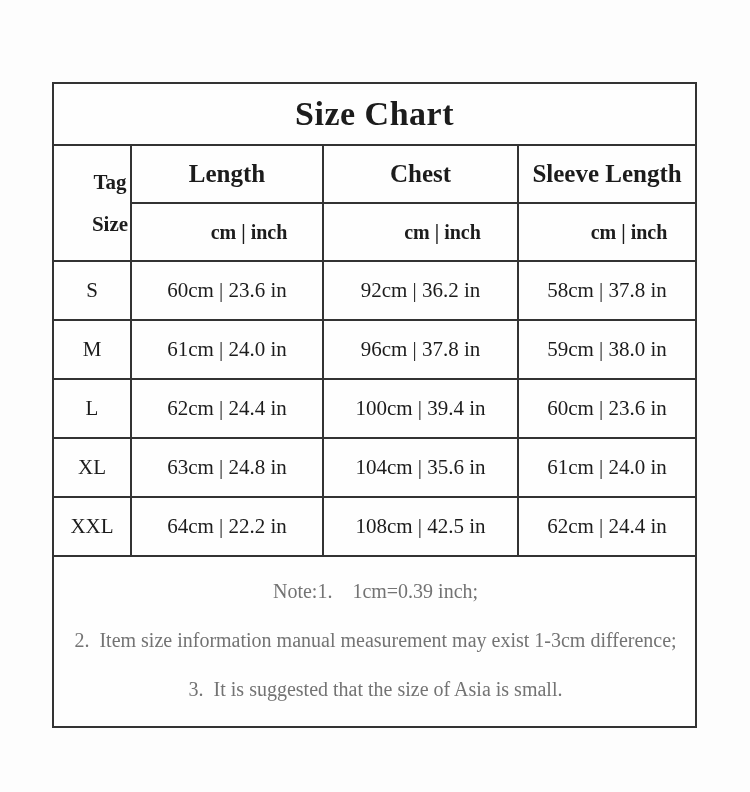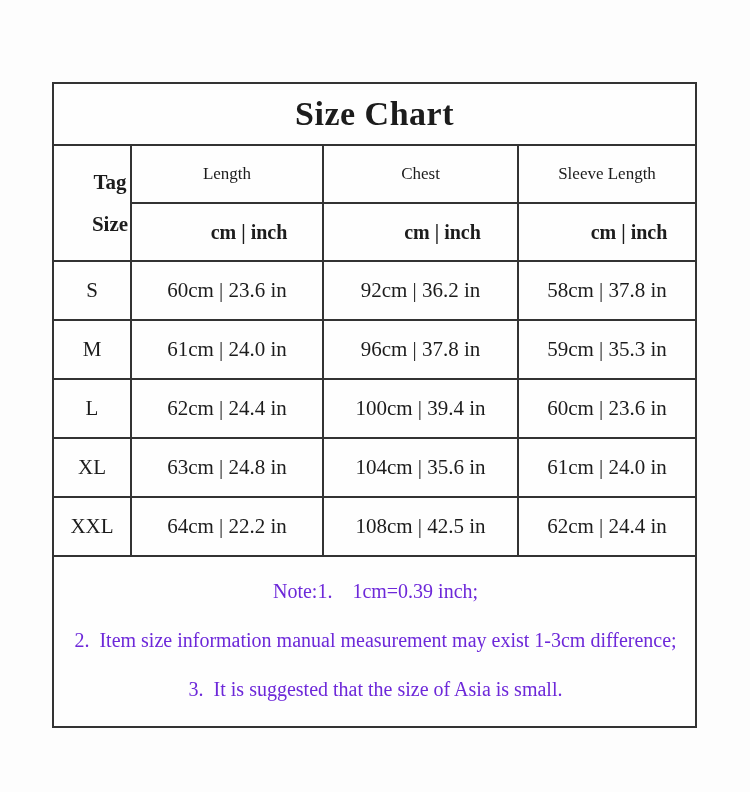--- a/index.html
+++ b/index.html
@@ -31,36 +31,36 @@
     overflow: hidden;
   }
   tr.row-title td {
     height: 62px;
     font-size: 34px;
     font-weight: bold;
     letter-spacing: 0.5px;
   }
   tr.row-head1 td { height: 58px; }
   tr.row-head2 td { height: 58px; }
-  .col-label { font-size: 17px; font-weight: normal; }
+  .col-label { font-size: 25px; font-weight: bold; }
   .unit-label { font-size: 20px; font-weight: bold; padding-left: 44px; }
   td.corner-cell {
     font-size: 21px;
     font-weight: bold;
   }
   td.corner-cell .corner-line { display: block; line-height: 42px; padding-left: 36px; }
   tr.row-data td { height: 59px; font-size: 21px; }
   td.notes-cell {
     height: 157px;
     text-align: left;
     vertical-align: top;
     padding: 22px 8px 0 10px;
   }
   .note-line {
-    color: #6d28d9;
+    color: #737373;
     font-size: 20px;
     line-height: 24px;
     margin-bottom: 25px;
     white-space: pre-wrap;
   }
 </style>
 </head>
 <body>
 
 <div class="canvas">
@@ -92,21 +92,21 @@
       <tr class="row-data">
         <td>S</td>
         <td>60cm | 23.6 in</td>
         <td>92cm | 36.2 in</td>
         <td>58cm | 37.8 in</td>
       </tr>
       <tr class="row-data">
         <td>M</td>
         <td>61cm | 24.0 in</td>
         <td>96cm | 37.8 in</td>
-        <td>59cm | 35.3 in</td>
+        <td>59cm | 38.0 in</td>
       </tr>
       <tr class="row-data">
         <td>L</td>
         <td>62cm | 24.4 in</td>
         <td>100cm | 39.4 in</td>
         <td>60cm | 23.6 in</td>
       </tr>
       <tr class="row-data">
         <td>XL</td>
         <td>63cm | 24.8 in</td>

